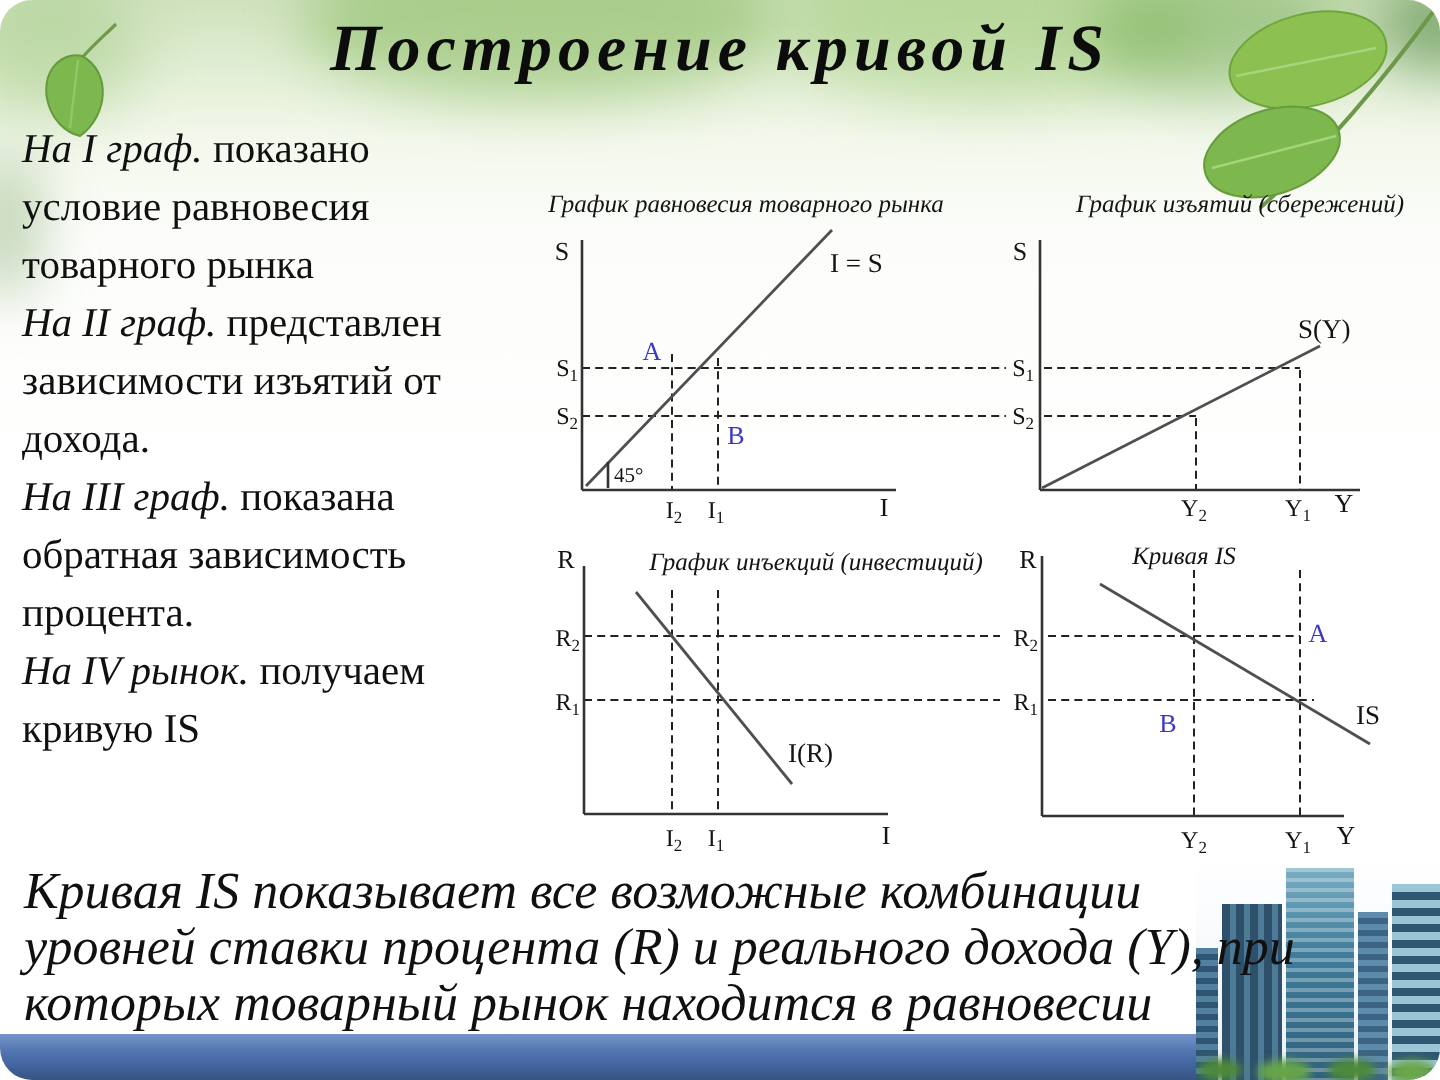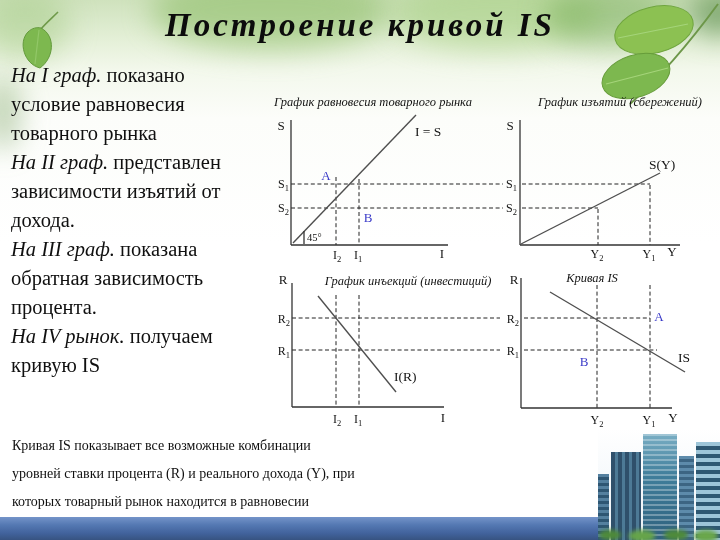--- a/index.html
+++ b/index.html
@@ -1,38 +1,38 @@
 <!DOCTYPE html>
 <html><head>
 <meta charset="utf-8">
 <style>
   html,body{margin:0;padding:0;}
   body{width:720px;height:540px;overflow:hidden;background:#fff;}
   #slide{position:relative;width:720px;height:540px;overflow:hidden;
          font-family:"Liberation Serif","DejaVu Serif",serif;
-         background:linear-gradient(180deg,#cfe2bd 0%,#e3efd6 7%,#f3f8ec 13%,#fcfdfa 22%,#ffffff 45%,#ffffff 100%);}
+         background:linear-gradient(180deg,#cfe2bd 0%,#e3efd6 7%,#f3f8ec 13%,#fcfdfa 22%,#ffffff 45%,#ffffff 100%);border-radius:16px;}
   
   .blob{position:absolute;border-radius:50%;filter:blur(14px);}
   .blob.b1{left:150px;top:-28px;width:240px;height:78px;background:rgba(134,186,95,.55);}
   .blob.b2{left:390px;top:-22px;width:210px;height:72px;background:rgba(158,204,118,.50);}
   .blob.b3{left:545px;top:-16px;width:130px;height:64px;background:rgba(104,164,72,.45);}
   .blob.b4{left:688px;top:-10px;width:60px;height:46px;background:rgba(60,120,45,.55);}
   .blob.b5{left:-14px;top:76px;width:34px;height:74px;background:rgba(120,162,96,.45);}
   .blob.b6{left:-20px;top:-10px;width:90px;height:70px;background:rgba(150,195,115,.40);}
 
   .slide-title{position:absolute;left:0;top:7px;width:720px;text-align:center;
     font-size:33px;font-weight:bold;font-style:italic;letter-spacing:3px;color:#0c0c0c;}
 
   .left-text{position:absolute;left:11px;top:61px;width:262px;font-size:20.5px;
     color:#101010;}
   .left-text .ln{height:29px;line-height:29px;white-space:nowrap;}
   .left-text .lead{font-style:italic;}
 
-  .bottom-text{position:absolute;left:12px;top:432px;width:640px;font-size:14px;
-    color:#101010;z-index:6;}
+  .bottom-text{position:absolute;left:12px;top:432px;width:640px;font-size:26px;
+    font-style:italic;color:#101010;z-index:6;}
   .bottom-text .ln{height:28px;line-height:28px;white-space:nowrap;}
 
   .bottom-bar{position:absolute;left:0;top:517px;width:720px;height:23px;z-index:2;
     background:linear-gradient(180deg,#7494c9 0%,#5478b2 35%,#42639d 70%,#375381 100%);}
 
   
   .buildings{position:absolute;left:598px;top:428px;width:122px;height:112px;z-index:3;
     background:linear-gradient(180deg,#ffffff 0%,#f4f8fb 55%,#e8f0f4 100%);overflow:hidden;}
   .tower{position:absolute;bottom:0;}
   .t1{left:0px;width:11px;height:66px;background:repeating-linear-gradient(180deg,#54809f 0 3px,#2e5673 3px 6px);}

